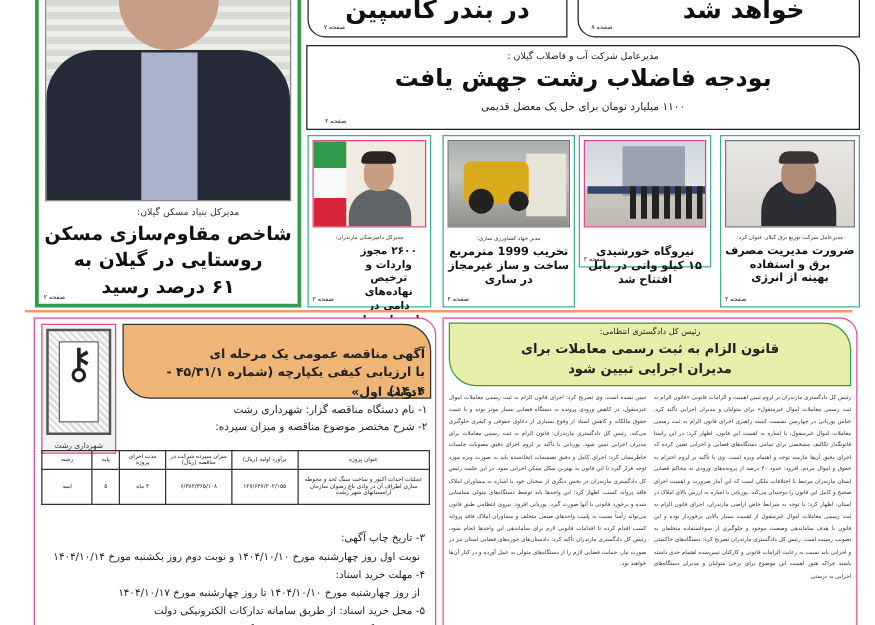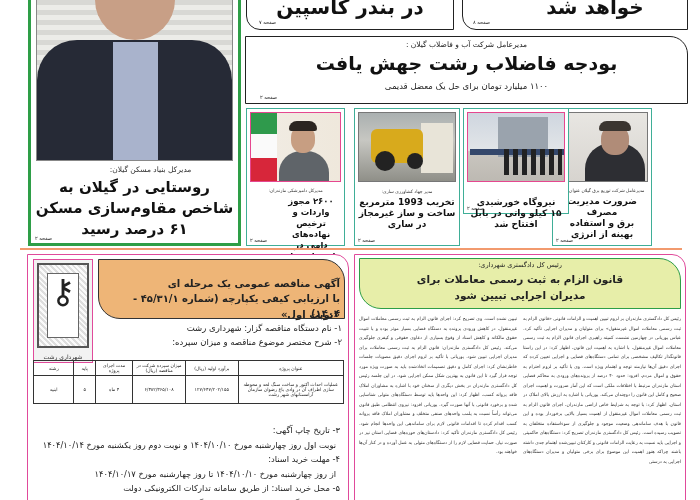--- a/index.html
+++ b/index.html
@@ -84,28 +84,28 @@
 </div>
 
 <div class="abs" id="feature">
   <div class="photo">
     <div class="suit"></div>
     <div class="shirt"></div>
     <div class="face"></div>
   </div>
   <div class="kicker">مدیرکل بنیاد مسکن گیلان:</div>
   <div class="headline">
+    <div>شاخص مقاوم‌سازی مسکن</div>
     <div>روستایی در گیلان به</div>
-    <div>شاخص مقاوم‌سازی مسکن</div>
     <div>۶۱ درصد رسید</div>
   </div>
   <span class="page-ref" style="left:4px; bottom:2px;">صفحه ۲</span>
 </div>
 
-<div class="abs card" style="left:552px; top:108px; width:100px; height:138px;padding-left:16px;">
+<div class="abs card" style="left:576px; top:108px; width:112px; height:138px;padding-left:16px;">
   <div class="img gray" style="background:linear-gradient(180deg,#e8e6e2 0%,#d7d4cf 100%);">
     <div style="position:absolute; left:28px; bottom:0; width:60px; height:38px; background:#2d2e33; border-radius:26px 26px 0 0;"></div>
     <div style="position:absolute; left:44px; top:12px; width:28px; height:30px; background:#b08c78; border-radius:45%;"></div>
     <div style="position:absolute; left:42px; top:8px; width:32px; height:10px; background:#3a3530; border-radius:14px 14px 4px 4px;"></div>
   </div>
   <div class="ck" style="top:79px;">مدیرعامل شرکت توزیع برق گیلان عنوان کرد:</div>
   <div class="ct" style="top:87px;">
     <div>ضرورت مدیریت مصرف</div>
     <div>برق و استفاده</div>
     <div>بهینه از انرژی</div>
@@ -129,21 +129,21 @@
 
 <div class="abs card" style="left:354px; top:108px; width:106px; height:138px;">
   <div class="img" style="border:1px solid #777; background:linear-gradient(180deg,#aab0b0 0%,#c7c7c2 40%,#8f8f88 100%);">
     <div style="position:absolute; right:2px; top:10px; width:32px; height:50px; background:#e8e4d8;"></div>
     <div style="position:absolute; left:12px; top:16px; width:52px; height:34px; background:#d8aa1c; border-radius:6px;"></div>
     <div style="position:absolute; left:16px; top:38px; width:20px; height:20px; background:#222; border-radius:50%;"></div>
     <div style="position:absolute; left:48px; top:40px; width:16px; height:16px; background:#222; border-radius:50%;"></div>
   </div>
   <div class="ck" style="top:80px;">مدیر جهاد کشاورزی ساری:</div>
   <div class="ct" style="top:88px;">
-    <div>تخریب 1993 مترمربع</div>
+    <div>تخریب 1999 مترمربع</div>
     <div>ساخت و ساز غیرمجاز</div>
     <div>در ساری</div>
   </div>
   <span class="page-ref" style="left:3px; bottom:2px;">صفحه ۲</span>
 </div>
 
 <div class="abs card" style="left:246px; top:108px; width:99px; height:138px;">
   <div class="img pink" style="background:linear-gradient(90deg,#f1ece4 0%,#efe8dc 100%);">
     <div style="position:absolute; left:0; top:0; width:26px; height:70px; background:linear-gradient(180deg,#2f9a4c 0 30%,#fafafa 30% 65%,#d7263a 65% 100%);"></div>
     <div style="position:absolute; left:28px; bottom:0; width:50px; height:30px; background:#5f6469; border-radius:22px 22px 0 0;"></div>
@@ -205,21 +205,21 @@
     <div class="ind">نوبت اول روز چهارشنبه مورخ ۱۴۰۴/۱۰/۱۰ و نوبت دوم روز یکشنبه مورخ ۱۴۰۴/۱۰/۱۴</div>
     <div>۴- مهلت خرید اسناد:</div>
     <div class="ind">از روز چهارشنبه مورخ ۱۴۰۴/۱۰/۱۰ تا روز چهارشنبه مورخ ۱۴۰۴/۱۰/۱۷</div>
     <div>۵- محل خرید اسناد: از طریق سامانه تدارکات الکترونیکی دولت</div>
     <div>۶- مهلت بارگذاری اسناد توسط مناقصه گر:</div>
   </div>
 </div>
 
 <div class="abs" id="court">
   <div class="head">
-    <div class="k">رئیس کل دادگستری شهرداری:</div>
+    <div class="k">رئیس کل دادگستری انتظامی:</div>
     <div class="h">
       <div>قانون الزام به ثبت رسمی معاملات برای</div>
       <div>مدیران اجرایی تبیین شود</div>
     </div>
   </div>
   <div class="col right">رئیس کل دادگستری مازندران بر لزوم تبیین اهمیت و الزامات قانونی «قانون الزام به ثبت رسمی معاملات اموال غیرمنقول» برای متولیان و مدیران اجرایی تأکید کرد. عباس پوریانی در چهارمین نشست کمیته راهبری اجرای قانون الزام به ثبت رسمی معاملات اموال غیرمنقول، با اشاره به اهمیت این قانون، اظهار کرد: در این راستا قانونگذار تکالیف مشخصی برای تمامی دستگاه‌های قضایی و اجرایی تعیین کرده که اجرای دقیق آن‌ها نیازمند توجه و اهتمام ویژه است. وی با تأکید بر لزوم احترام به حقوق و اموال مردم، افزود: حدود ۴۰ درصد از پرونده‌های ورودی به محاکم قضایی استان مازندران مرتبط با اختلافات ملکی است که این آمار ضرورت و اهمیت اجرای صحیح و کامل این قانون را دوچندان می‌کند. پوریانی با اشاره به ارزش بالای املاک در استان، اظهار کرد: با توجه به شرایط خاص اراضی مازندران، اجرای قانون الزام به ثبت رسمی معاملات اموال غیرمنقول از اهمیت بسیار بالایی برخوردار بوده و این قانون با هدف ساماندهی وضعیت موجود و جلوگیری از سوءاستفاده متخلفان به تصویب رسیده است. رئیس کل دادگستری مازندران تصریح کرد: دستگاه‌های حاکمیتی و اجرایی باید نسبت به رعایت الزامات قانونی و کارکنان تبیین‌شده اهتمام جدی داشته باشند چراکه هنوز اهمیت این موضوع برای برخی متولیان و مدیران دستگاه‌های اجرایی به درستی</div>
   <div class="col left">تبیین نشده است. وی تصریح کرد: اجرای قانون الزام به ثبت رسمی معاملات اموال غیرمنقول، در کاهش ورودی پرونده به دستگاه قضایی بسیار موثر بوده و با تثبیت حقوق مالکانه و کاهش اسناد از وقوع بسیاری از دعاوی حقوقی و کیفری جلوگیری می‌کند. رئیس کل دادگستری مازندران: قانون الزام به ثبت رسمی معاملات برای مدیران اجرایی تبیین شود. پوریانی با تأکید بر لزوم اجرای دقیق مصوبات جلسات خاطرنشان کرد: اجرای کامل و دقیق تصمیمات اتخاذشده باید به صورت ویژه مورد توجه قرار گیرد تا این قانون به بهترین شکل ممکن اجرایی شود. در این جلسه رئیس کل دادگستری مازندران در بخش دیگری از سخنان خود با اشاره به مشاوران املاک فاقد پروانه کسب، اظهار کرد: این واحدها باید توسط دستگاه‌های متولی شناسایی شده و برخورد قانونی با آنها صورت گیرد. پوریانی افزود: نیروی انتظامی طبق قانون می‌تواند رأساً نسبت به پلمب واحدهای صنفی متخلف و مشاوران املاک فاقد پروانه کسب اقدام کرده تا اقدامات قانونی لازم برای ساماندهی این واحدها انجام شود. رئیس کل دادگستری مازندران تأکید کرد: دادستان‌های حوزه‌های قضایی استان نیز در صورت نیاز، حمایت قضایی لازم را از دستگاه‌های متولی به عمل آورده و در کنار آن‌ها خواهند بود.</div>
 </div>
 
 </body></html>

